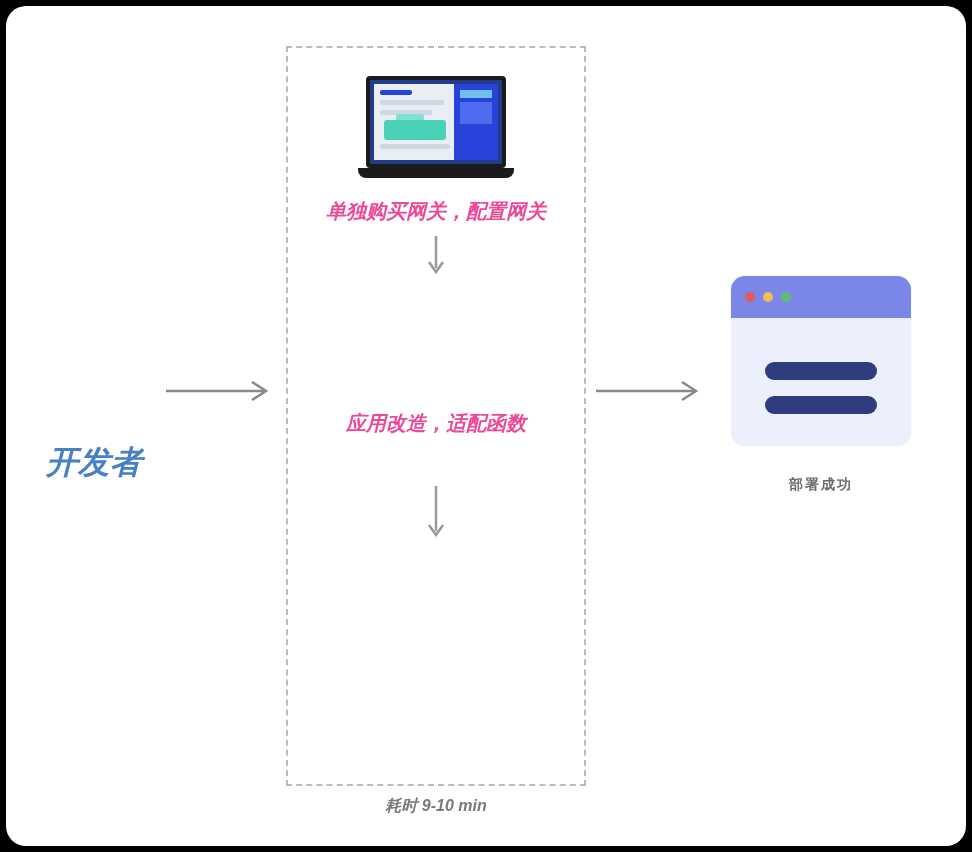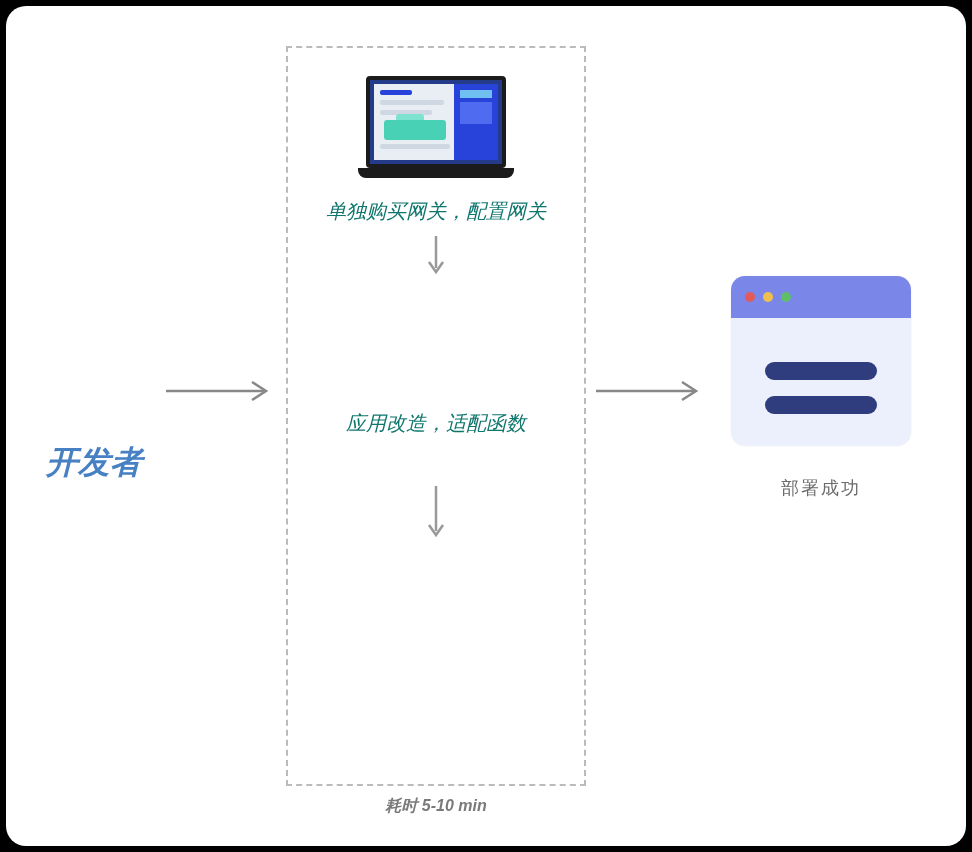--- a/index.html
+++ b/index.html
@@ -121,23 +121,23 @@
     .screen-rect { position: absolute; left: 10px; top: 36px; width: 62px; height: 20px; background: #49d1b6; border-radius: 3px; }
     .screen-rect2 { position: absolute; left: 22px; top: 30px; width: 28px; height: 14px; background: #7de2cf; border-radius: 3px; }
     .sl4 { top: 60px; width: 70px; background: #cfd7e3; }
 
     .step-label {
       position: absolute;
       width: 300px;
       left: 280px;
       text-align: center;
       font-size: 20px;
-      font-weight: 400;
+      font-weight: 700;
       font-style: italic;
-      color: #0f766e;
+      color: #ec4899;
     }
     .step1-label { top: 192px; }
     .step2-label { top: 404px; }
     .step3-label { top: 680px; }
 
     .down-arrow {
       position: absolute;
       left: 420px;
       width: 20px;
     }
@@ -181,22 +181,22 @@
       border-radius: 9px;
     }
     .bb1 { top: 86px; }
     .bb2 { top: 120px; }
     .success-label {
       position: absolute;
       left: 725px;
       top: 470px;
       width: 180px;
       text-align: center;
-      font-size: 18px;
-      font-weight: 400;
+      font-size: 14px;
+      font-weight: 700;
       color: #6b6b6b;
       letter-spacing: 2px;
     }
   </style>
 </head>
 <body>
 
 <div class="card">
 
   <div class="developer-label">开发者</div>
@@ -205,21 +205,21 @@
     <line x1="0" y1="15" x2="98" y2="15" stroke="#888" stroke-width="2.5"></line>
     <polyline points="86,6 100,15 86,24" fill="none" stroke="#888" stroke-width="2.5"></polyline>
   </svg>
 
   <svg class="arrow-2" viewBox="0 0 110 30">
     <line x1="0" y1="15" x2="98" y2="15" stroke="#888" stroke-width="2.5"></line>
     <polyline points="86,6 100,15 86,24" fill="none" stroke="#888" stroke-width="2.5"></polyline>
   </svg>
 
   <div class="dashed-box"></div>
-  <div class="time-label">耗时 5-10 min</div>
+  <div class="time-label">耗时 9-10 min</div>
 
   <div class="laptop-wrap">
     <div class="laptop-screen">
       <div class="screen-inner">
         <div class="screen-line sl1"></div>
         <div class="screen-line sl2"></div>
         <div class="screen-line sl3"></div>
         <div class="screen-rect2"></div>
         <div class="screen-rect"></div>
         <div class="screen-line sl4"></div>

